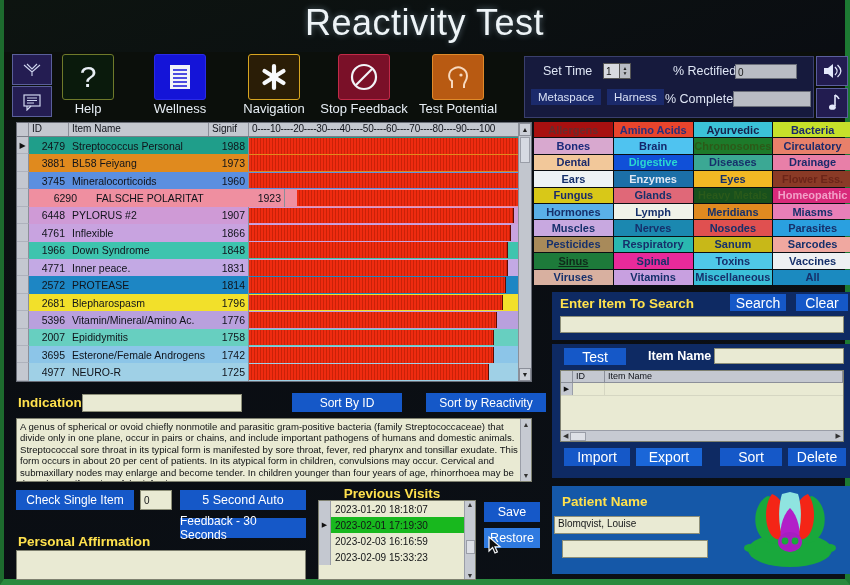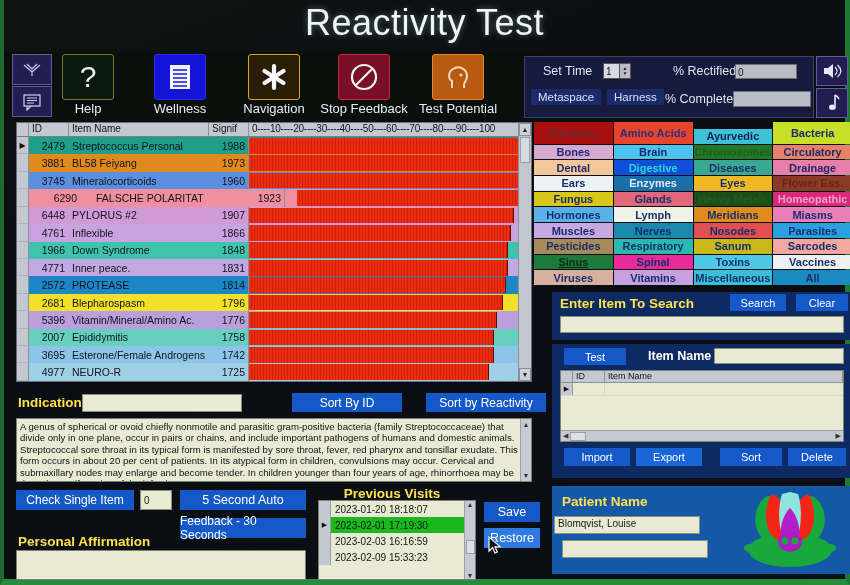--- a/index.html
+++ b/index.html
@@ -137,21 +137,21 @@
     font-size:11px; font-weight:bold; white-space:nowrap; overflow:hidden;
   }
 
   
   .searchp {
     position:absolute; left:548px; top:292px; width:300px; height:48px;
     background:#0e2a63;
   }
   .lbl-yellow { color:#ffe14d; font-size:13.5px; font-weight:bold; }
   .btn-blue {
-    background:#1558c8; color:#fff; font-size:11px;
+    background:#1558c8; color:#fff; font-size:14px;
     display:flex; align-items:center; justify-content:center;
     border:none;
   }
   .fld { background:#e9ead3; border:1px solid #8d8f78; font-size:10px; color:#16181a; padding:1px 3px; }
 
   .itempanel {
     position:absolute; left:548px; top:344px; width:300px; height:134px;
     background:#0e2a63;
   }
   .minigrid {
@@ -446,21 +446,21 @@
     <div class="gscroll">
       <div class="sb-btn">▲</div>
       <div class="sb-thumb"></div>
       <div class="sb-btn" style="position:absolute;bottom:0;left:0;right:0;">▼</div>
     </div>
   </div>
 
   <div class="cats" id="cat-grid">
       <div class="cat" style="background: rgb(168, 16, 16); color: rgb(107, 43, 43);">Allergens</div>
       <div class="cat" style="background: rgb(232, 68, 44); color: rgb(43, 47, 122);">Amino Acids</div>
-      <div class="cat" style="background: rgb(59, 194, 216); color: rgb(23, 32, 74); margin-top: 7px;">Ayurvedic</div>
+      <div class="cat" style="background: rgb(59, 194, 216); color: rgb(23, 32, 74);">Ayurvedic</div>
       <div class="cat" style="background: rgb(198, 224, 42); color: rgb(27, 42, 107);">Bacteria</div>
       <div class="cat" style="background: rgb(216, 168, 207); color: rgb(27, 42, 122);">Bones</div>
       <div class="cat" style="background: rgb(79, 195, 240); color: rgb(20, 39, 107);">Brain</div>
       <div class="cat" style="background: rgb(29, 122, 42); color: rgb(44, 90, 24);">Chromosomes</div>
       <div class="cat" style="background: rgb(232, 128, 106); color: rgb(29, 42, 107);">Circulatory</div>
       <div class="cat" style="background: rgb(242, 200, 154); color: rgb(27, 42, 107);">Dental</div>
       <div class="cat" style="background: rgb(16, 80, 216); color: rgb(42, 216, 208);">Digestive</div>
       <div class="cat" style="background: rgb(59, 168, 148); color: rgb(22, 48, 107);">Diseases</div>
       <div class="cat" style="background: rgb(232, 127, 168); color: rgb(27, 42, 107);">Drainage</div>
       <div class="cat" style="background: rgb(238, 242, 245); color: rgb(22, 48, 107);">Ears</div>

